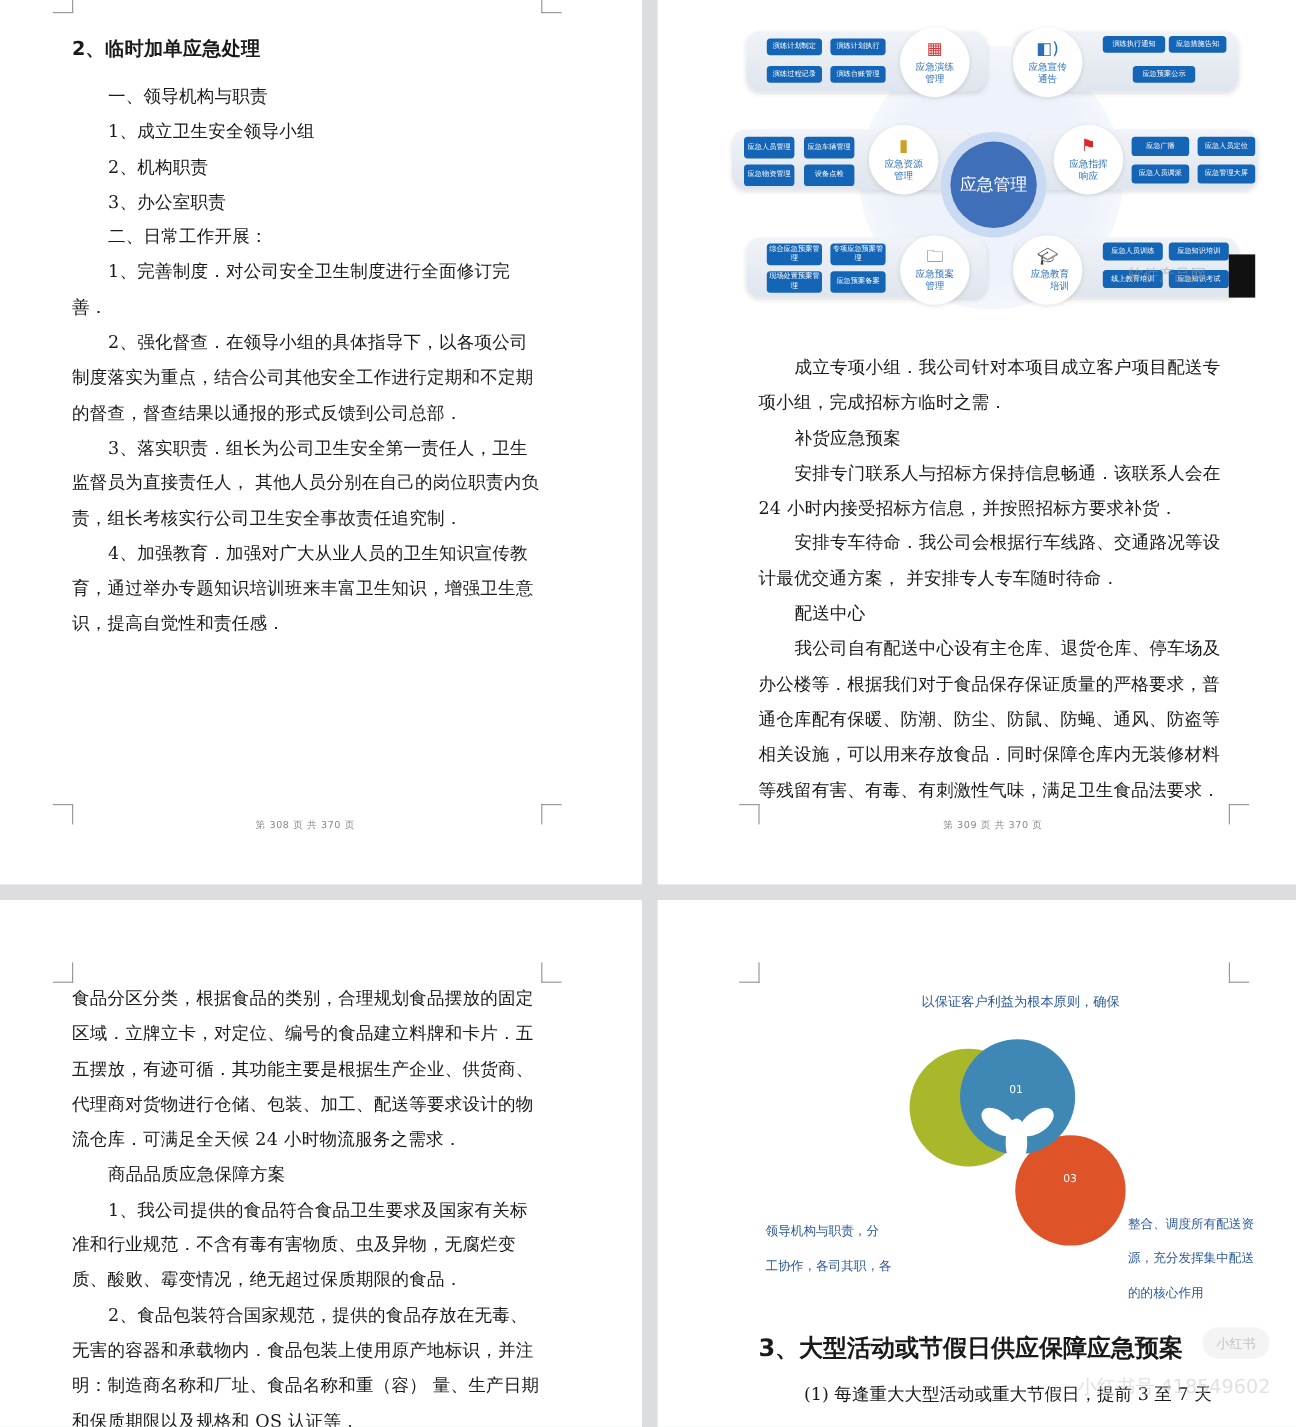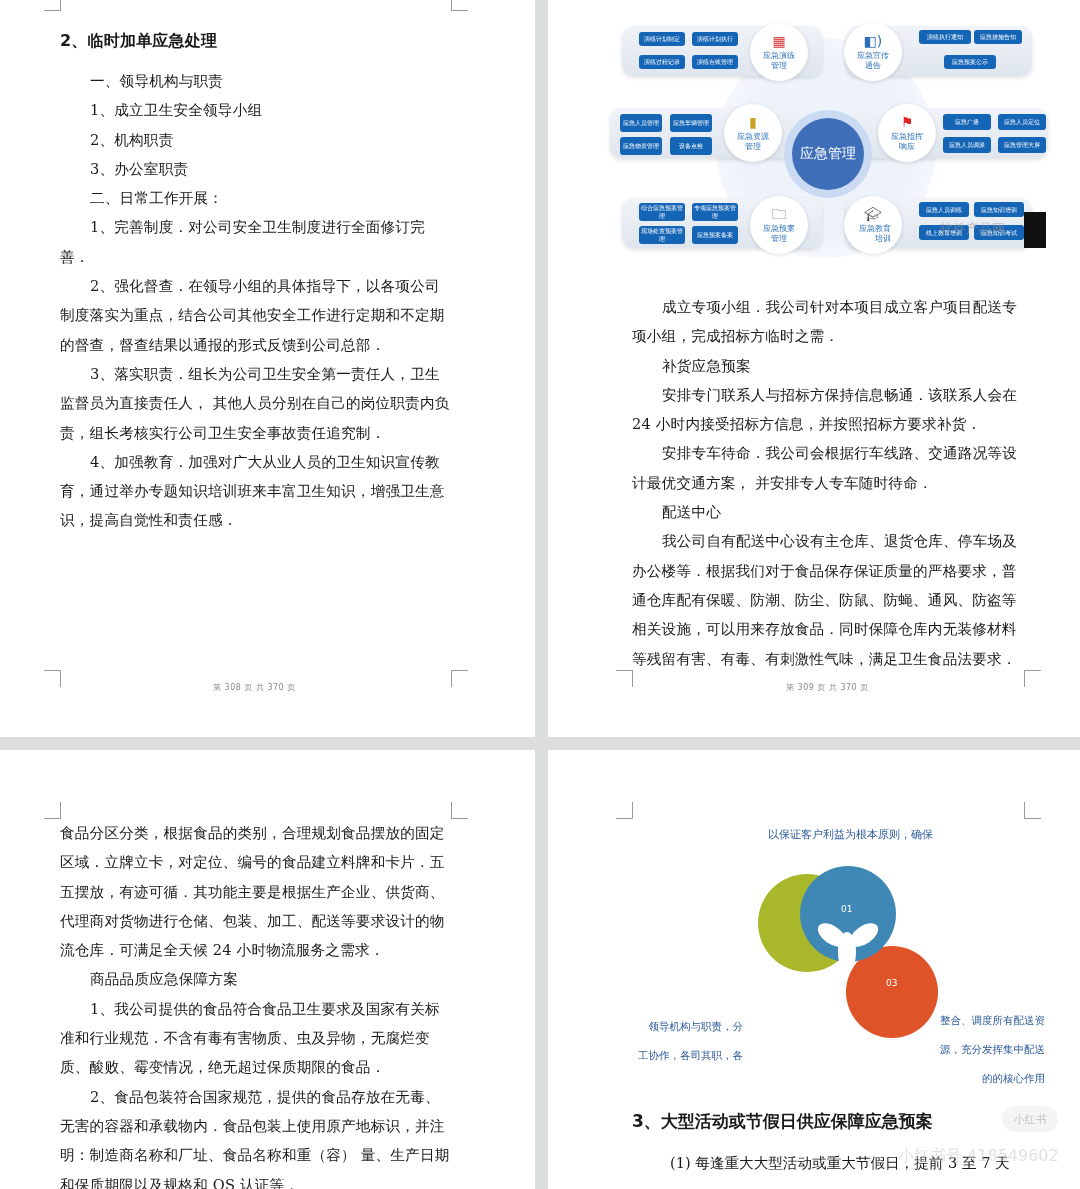--- a/index.html
+++ b/index.html
@@ -27,21 +27,21 @@
   .node{position:absolute;width:58px;height:58px;border-radius:50%;background:#fff;box-shadow:0 1px 4px rgba(0,0,0,0.12);display:flex;flex-direction:column;align-items:center;justify-content:center;color:#2b6fb8;font-size:8px;line-height:10px;text-align:center;}
   .node .ic{font-size:14px;line-height:16px;margin-bottom:2px;}
   .center{position:absolute;left:178px;top:92px;width:88px;height:88px;border-radius:50%;background:#c9daf2;display:flex;align-items:center;justify-content:center;}
   .center .inner{width:72px;height:72px;border-radius:50%;background:#3e6fb8;color:#fff;font-size:14px;display:flex;align-items:center;justify-content:center;}
   .wm-box{position:absolute;right:34px;top:212px;width:22px;height:36px;background:#111;}
   .wm-text{position:absolute;left:392px;top:220px;color:rgba(150,150,150,0.55);font-size:13px;font-family:"DejaVu Sans",sans-serif;}
   
   .venn{position:absolute;font-family:"DejaVu Sans","Liberation Sans",sans-serif;}
   .vc{position:absolute;border-radius:50%;color:#fff;font-size:9px;display:flex;align-items:center;justify-content:center;}
   .vtext{position:absolute;color:#2d5a9a;font-size:10.5px;line-height:29px;font-family:"DejaVu Sans","Liberation Sans",sans-serif;}
-  .h3{position:absolute;left:84px;top:360px;font-family:"DejaVu Sans","Liberation Sans",sans-serif;font-weight:bold;font-size:17px;}
+  .h3{position:absolute;left:84px;top:360px;font-family:"DejaVu Sans","Liberation Sans",sans-serif;font-weight:bold;font-size:20px;}
   .p4text{position:absolute;left:84px;top:398px;width:400px;font-size:14.6px;line-height:29px;text-indent:38px;}
   .xhs{position:absolute;left:454px;top:356px;width:56px;height:26px;border-radius:14px;background:rgba(240,240,240,0.7);color:rgba(190,190,190,0.9);font-size:11px;display:flex;align-items:center;justify-content:center;font-family:"DejaVu Sans",sans-serif;}
   .xhs-id{position:absolute;left:350px;top:396px;color:rgba(200,200,200,0.55);font-size:16px;font-family:"DejaVu Sans",sans-serif;}
 </style>
 </head>
 <body>
 
 <div class="page" id="p1">
   <div class="corner c-tl" style="left:44px;top:-6px;"></div>
   <div class="corner c-tr" style="left:451px;top:-6px;"></div>
@@ -154,21 +154,21 @@
     <p class="ind">商品品质应急保障方案</p>
     <p class="ind">1、我公司提供的食品符合食品卫生要求及国家有关标准和行业规范．不含有毒有害物质、虫及异物，无腐烂变质、酸败、霉变情况，绝无超过保质期限的食品．</p>
     <p class="ind">2、食品包装符合国家规范，提供的食品存放在无毒、无害的容器和承载物内．食品包装上使用原产地标识，并注明：制造商名称和厂址、食品名称和重（容）  量、生产日期和保质期限以及规格和 QS 认证等．</p>
   </div>
 </div>
 
 <div class="page" id="p4">
   <div class="corner c-tl" style="left:68px;top:52px;"></div>
   <div class="corner c-tr" style="left:476px;top:52px;"></div>
 
-  <div class="venn" style="left:0;top:0;width:532px;height:340px;text-align:right;">
+  <div class="venn" style="left:0;top:0;width:532px;height:340px;">
     <div class="vtext" style="left:220px;top:78px;line-height:14px;font-size:11px;">以保证客户利益为根本原则，确保</div>
     <div class="vc" style="left:210px;top:274px;width:98px;height:98px;background:#a8b82a;transform:translate(0,-150px);"></div>
     <div class="vc" style="left:298px;top:124px;width:92px;height:92px;background:#de5428;transform:translate(0,72px);"></div>
     <div class="vc" style="left:252px;top:116px;width:96px;height:96px;background:#3f88b5;"></div>
 
     <div style="position:absolute;left:290px;top:182px;width:18px;height:40px;background:#fff;border-radius:50%;"></div>
     <div style="position:absolute;left:268px;top:176px;width:32px;height:18px;background:#fff;border-radius:50%;transform:rotate(35deg);"></div>
     <div style="position:absolute;left:300px;top:176px;width:32px;height:18px;background:#fff;border-radius:50%;transform:rotate(-35deg);"></div>
     <span style="position:absolute;left:293px;top:154px;color:#fff;font-size:9px;">01</span>
     <span style="position:absolute;left:249px;top:228px;color:#fff;font-size:9px;">02</span>

